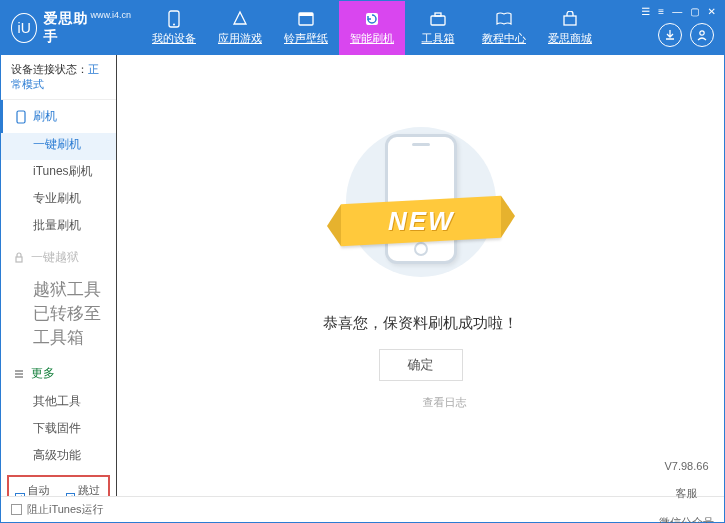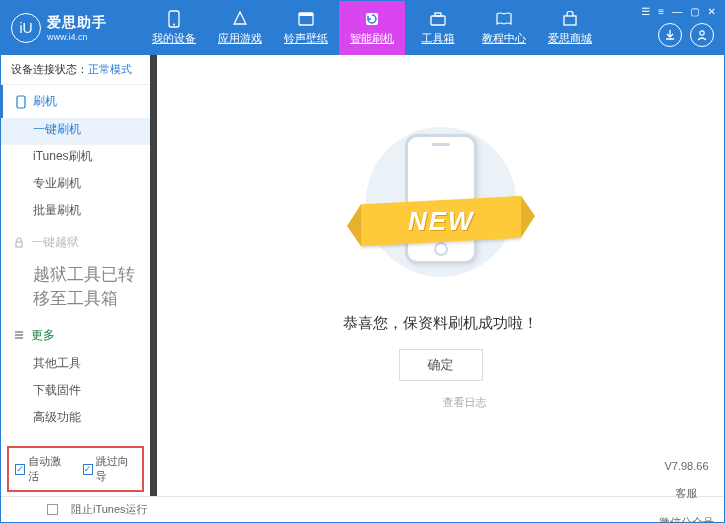--- a/index.html
+++ b/index.html
@@ -3,35 +3,35 @@
 <meta charset="utf-8">
 <style>
 * { margin: 0; padding: 0; box-sizing: border-box; }
 body { font-family: "Microsoft YaHei", Arial, sans-serif; font-size: 12px; color: #333; background: #fff; }
 .window { width: 725px; height: 523px; border: 1px solid #2b7cd3; display: flex; flex-direction: column; position: relative; }
 
 
 .titlebar { height: 54px; background: #2b7cd3; display: flex; align-items: center; color: #fff; position: relative; }
 .logo-wrap { display: flex; align-items: center; padding: 0 10px; width: 140px; }
 .logo-circle { width: 30px; height: 30px; border: 1.5px solid #fff; border-radius: 50%; display: flex; align-items: center; justify-content: center; margin-right: 6px; font-weight: normal; font-size: 14px; }
-.logo-text { display: flex; flex-direction: column; }
+.logo-text { display: flex; flex-direction: row; }
 .app-name { font-size: 14px; font-weight: bold; letter-spacing: 1px; }
 .app-url { font-size: 9px; opacity: 0.9; }
 .nav { display: flex; height: 100%; }
 .nav-item { width: 66px; display: flex; flex-direction: column; align-items: center; justify-content: center; gap: 3px; cursor: pointer; font-size: 11px; text-decoration: underline; }
 .nav-item.active { background: #d946ef; }
 .nav-icon { width: 18px; height: 18px; display: flex; align-items: center; justify-content: center; }
 .title-controls { position: absolute; top: 0; right: 0; display: flex; align-items: center; height: 18px; gap: 8px; padding: 2px 8px 0 0; }
 .title-controls span { font-size: 10px; cursor: pointer; }
 .right-icons { position: absolute; right: 10px; top: 22px; display: flex; gap: 8px; }
 .circ-btn { width: 24px; height: 24px; border: 1.5px solid #fff; border-radius: 50%; display: flex; align-items: center; justify-content: center; cursor: pointer; }
 
 
 .body { flex: 1; display: flex; overflow: hidden; }
-.sidebar { width: 156px; border-right: 7px solid #404040; display: flex; flex-direction: column; }
+.sidebar { width: 116px; border-right: 1px solid #404040; display: flex; flex-direction: column; }
 .conn-status { padding: 7px 10px; font-size: 11px; border-bottom: 1px solid #eee; }
 .conn-value { color: #2b7cd3; }
 .side-title { display: flex; align-items: center; gap: 6px; padding: 8px 12px; color: #15803d; font-size: 12px; }
 .side-title.active-group { border-left: 2px solid #2b7cd3; color: #2b7cd3; }
 .side-item { padding: 3px 10px 7px 32px; font-size: 12px; color: #555; cursor: pointer; }
 .side-item.active { background: #eaf3fc; color: #2b7cd3; }
 .jailbreak-note { font-size: 17px; color: #888; padding: 4px 10px 8px 32px; line-height: 1.4; }
 .checkbox-row { border: 2px solid #d9534f; margin: 4px 6px; padding: 6px 6px; display: flex; gap: 14px; align-items: center; }
 .chk { display: flex; align-items: center; gap: 3px; color: #555; font-size: 11px; }
 .chk-box { width: 11px; height: 11px; border: 1px solid #2b7cd3; display: inline-flex; align-items: center; justify-content: center; color: #2b7cd3; font-size: 9px; }
@@ -47,21 +47,21 @@
 .ribbon::before, .ribbon::after { content: ""; position: absolute; width: 0; height: 0; border-top: 21px solid transparent; border-bottom: 21px solid transparent; }
 .ribbon::before { left: -14px; border-right: 14px solid #e6b22e; }
 .ribbon::after { right: -14px; border-left: 14px solid #e6b22e; }
 .ribbon-text { font-size: 26px; font-weight: 900; color: #fff; font-style: italic; letter-spacing: 2px; text-shadow: 1px 1px 0 #d99a1a; transform: skewY(3deg); }
 .success-text { margin-top: 32px; font-size: 15px; color: #333; }
 .ok-btn { margin-top: 16px; padding: 6px 28px; border: 1px solid #ddd; background: #fff; font-size: 13px; color: #555; cursor: pointer; }
 .log-link { margin-top: 14px; font-size: 11px; color: #aaa; cursor: pointer; margin-left: 48px; }
 
 
 .footer { height: 26px; border-top: 1px solid #e5e5e5; display: flex; align-items: center; padding: 0 10px; font-size: 11px; color: #666; }
-.footer-left { display: flex; align-items: center; gap: 13px; flex: 1; margin-left: 36px; }
+.footer-left { display: flex; align-items: center; gap: 5px; flex: 1; }
 .footer-box { width: 11px; height: 11px; border: 1px solid #999; display: inline-block; }
 .footer-right { display: flex; align-items: center; gap: 14px; flex-direction: column; }
 .footer-right span { cursor: pointer; }
 
 svg { display: block; }
 </style>
 </head>
 <body>
 
 <div class="window">

